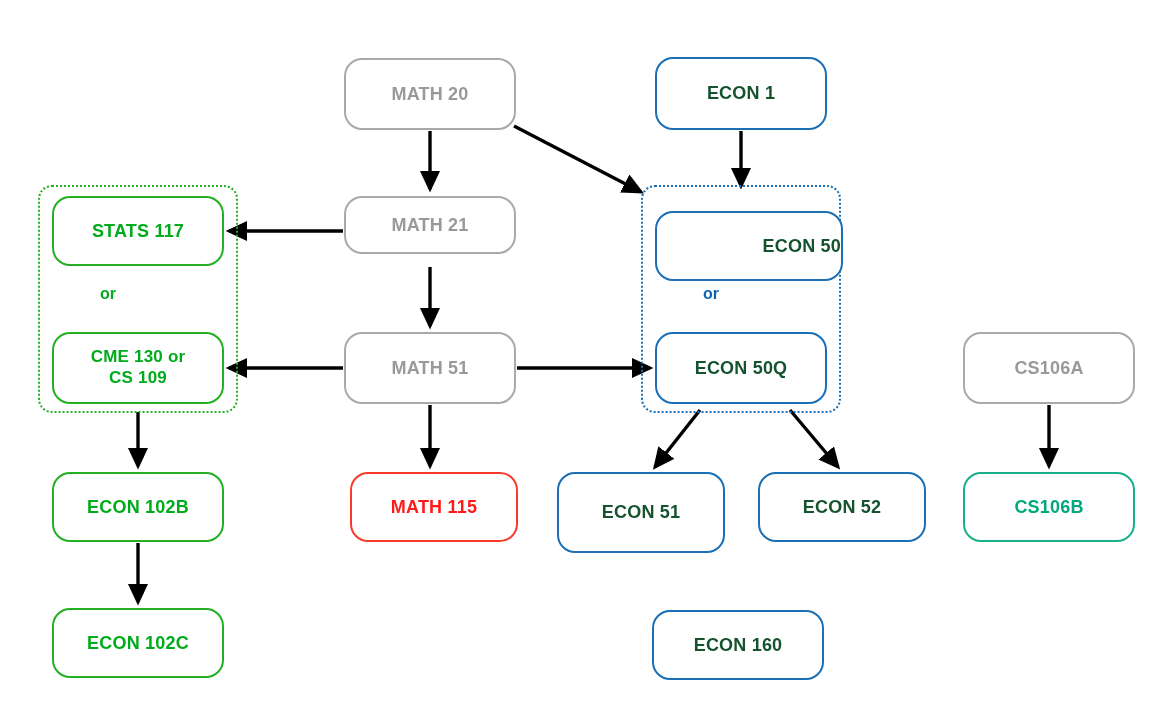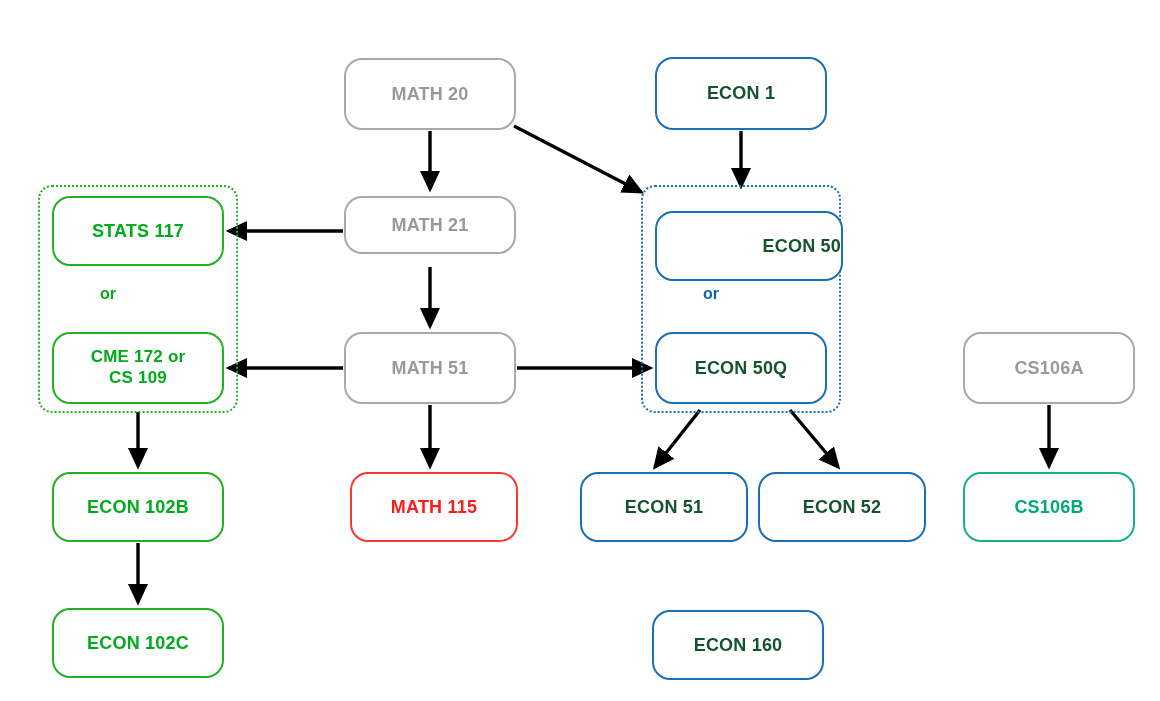--- a/index.html
+++ b/index.html
@@ -100,39 +100,39 @@
       <div class="node n-green" style="left: 52px; top: 196px; width: 172px; height: 70px;">
         <span style="white-space: pre-line;">STATS 117</span>
       </div>
       <div class="node n-gray" style="left: 344px; top: 196px; width: 172px; height: 58px;">
         <span style="white-space: pre-line;">MATH 21</span>
       </div>
       <div class="node n-blue" style="left: 655px; top: 211px; width: 188px; height: 70px; justify-content: flex-end;">
         <span style="white-space: pre-line;">ECON 50</span>
       </div>
       <div class="node n-green two-line" style="left: 52px; top: 332px; width: 172px; height: 72px;">
-        <span style="white-space: pre-line;">CME 172 or
+        <span style="white-space: pre-line;">CME 130 or
 CS 109</span>
       </div>
       <div class="node n-gray" style="left: 344px; top: 332px; width: 172px; height: 72px;">
         <span style="white-space: pre-line;">MATH 51</span>
       </div>
       <div class="node n-blue" style="left: 655px; top: 332px; width: 172px; height: 72px;">
         <span style="white-space: pre-line;">ECON 50Q</span>
       </div>
       <div class="node n-gray" style="left: 963px; top: 332px; width: 172px; height: 72px;">
         <span style="white-space: pre-line;">CS106A</span>
       </div>
       <div class="node n-green" style="left: 52px; top: 472px; width: 172px; height: 70px;">
         <span style="white-space: pre-line;">ECON 102B</span>
       </div>
       <div class="node n-red" style="left: 350px; top: 472px; width: 168px; height: 70px;">
         <span style="white-space: pre-line;">MATH 115</span>
       </div>
-      <div class="node n-blue" style="left: 580px; top: 472px; width: 168px; height: 70px;">
+      <div class="node n-blue" style="left: 557px; top: 472px; width: 168px; height: 81px;">
         <span style="white-space: pre-line;">ECON 51</span>
       </div>
       <div class="node n-blue" style="left: 758px; top: 472px; width: 168px; height: 70px;">
         <span style="white-space: pre-line;">ECON 52</span>
       </div>
       <div class="node n-teal" style="left: 963px; top: 472px; width: 172px; height: 70px;">
         <span style="white-space: pre-line;">CS106B</span>
       </div>
       <div class="node n-green" style="left: 52px; top: 608px; width: 172px; height: 70px;">
         <span style="white-space: pre-line;">ECON 102C</span>

